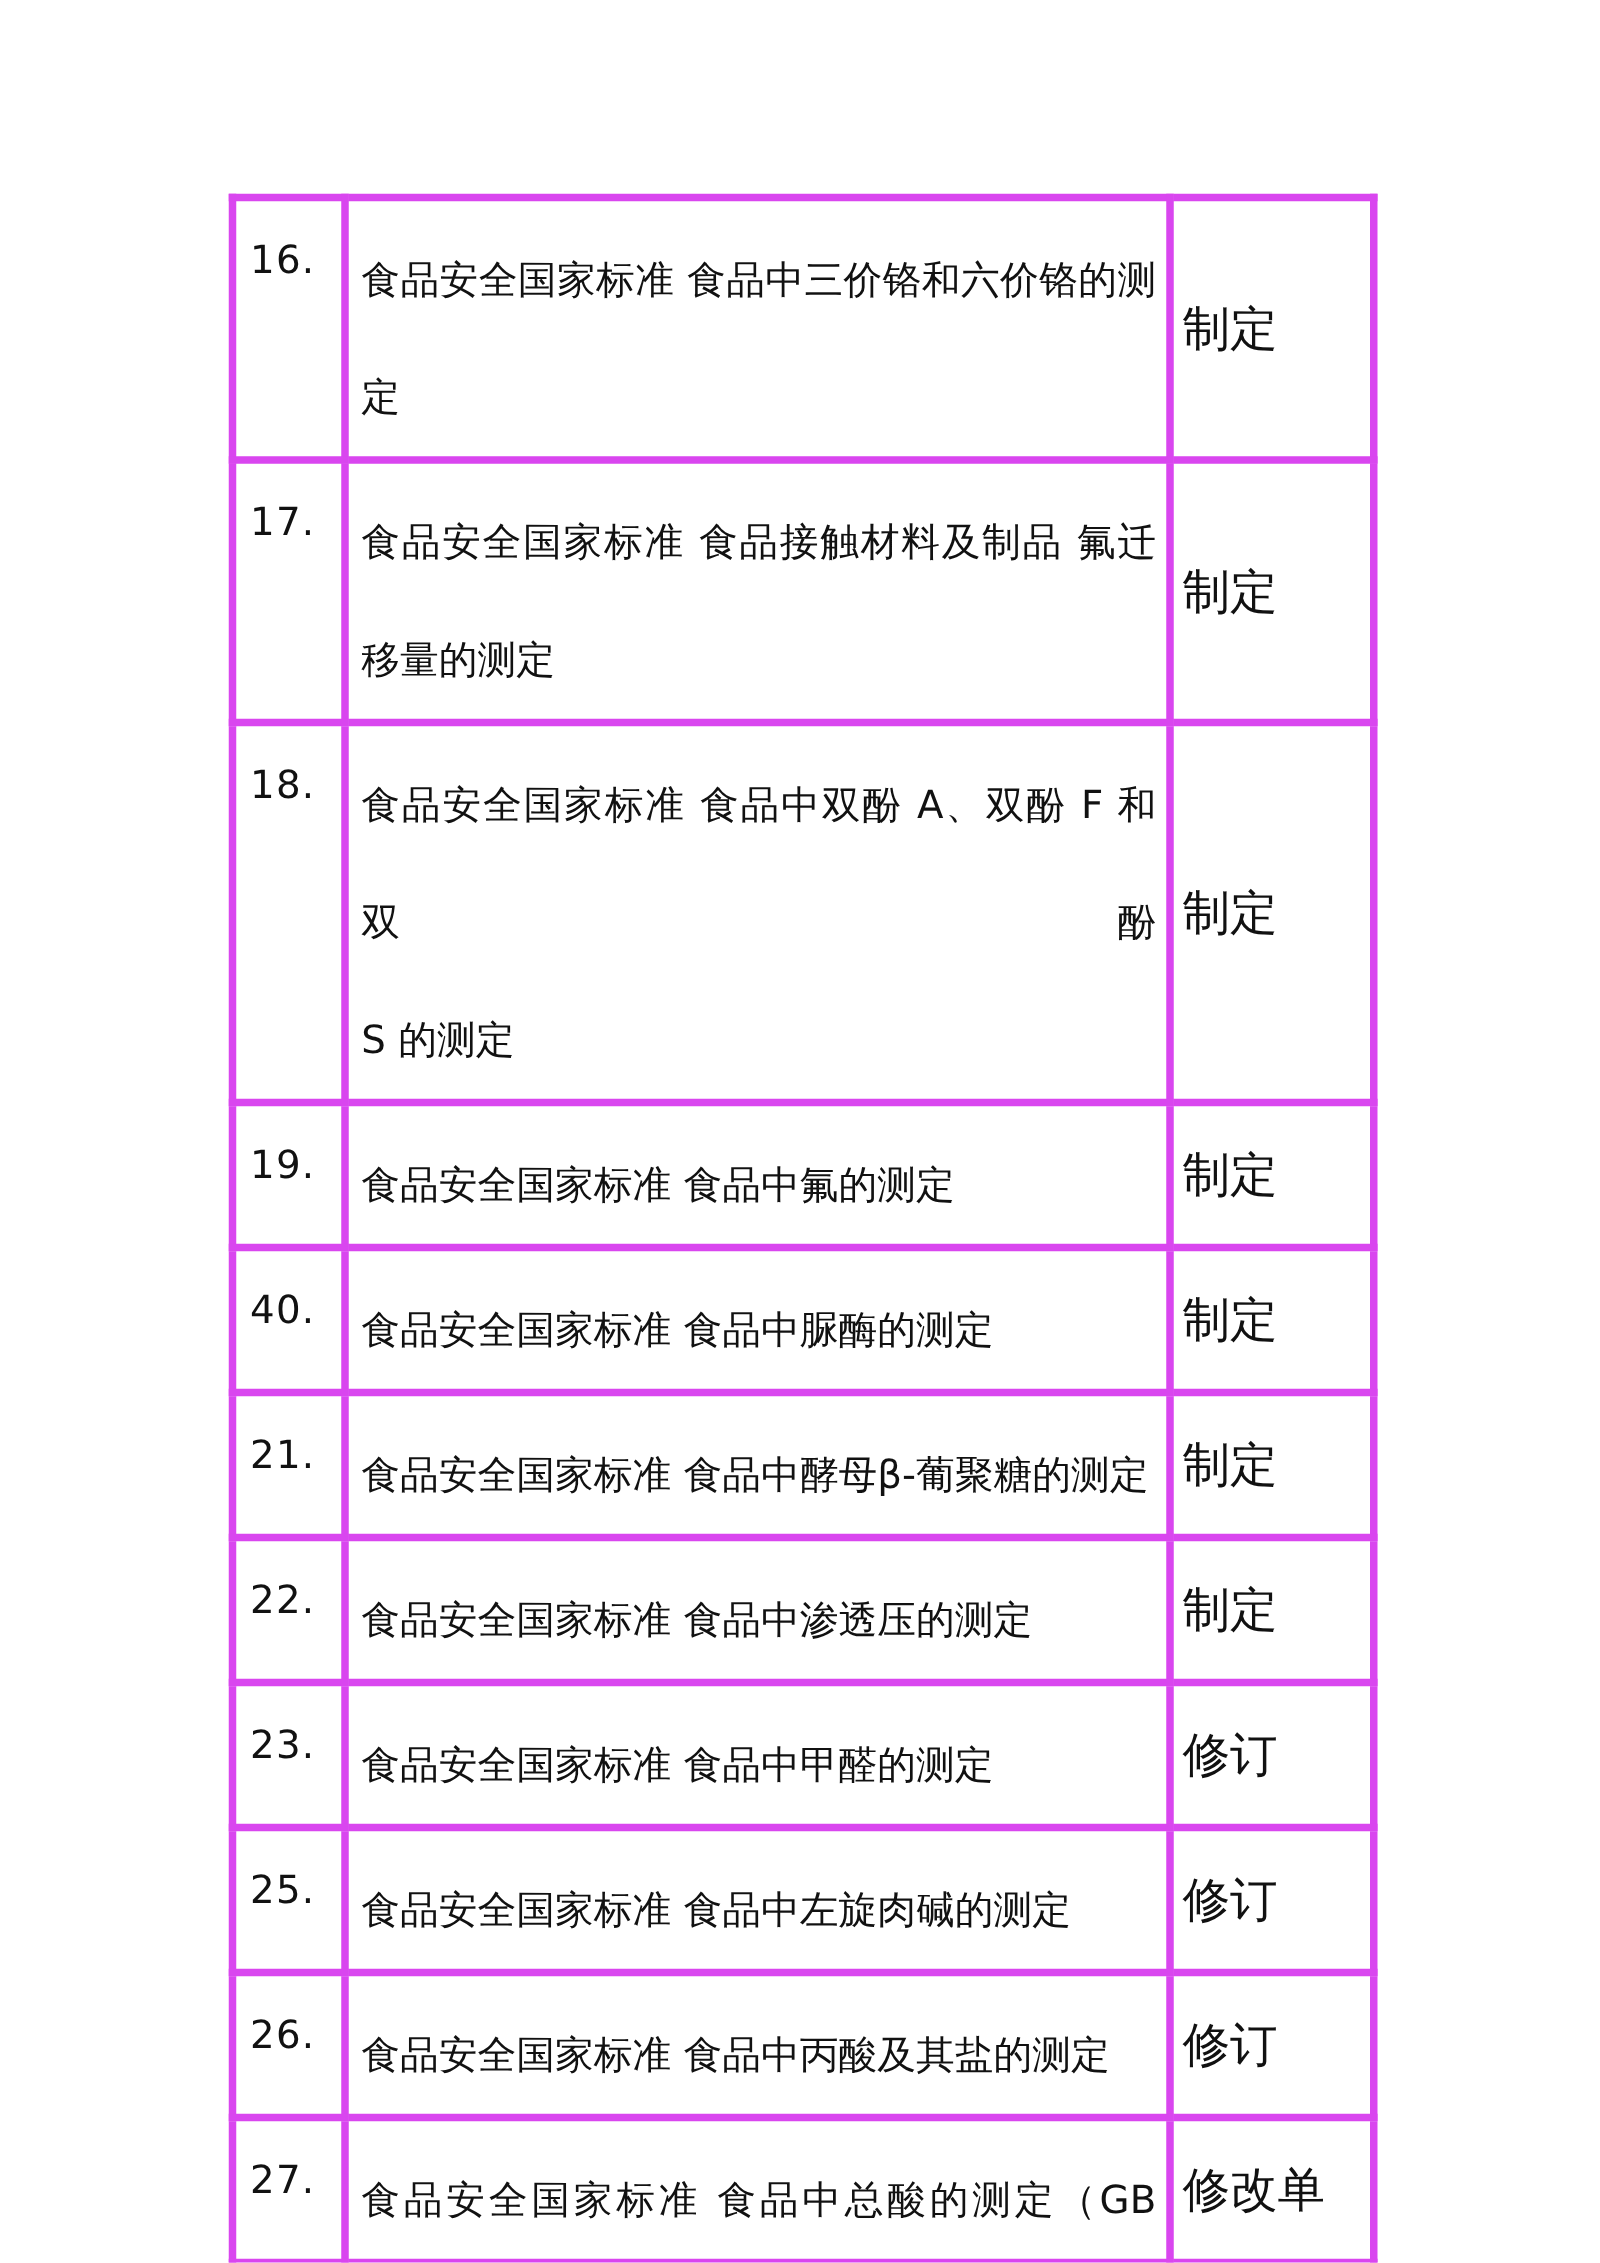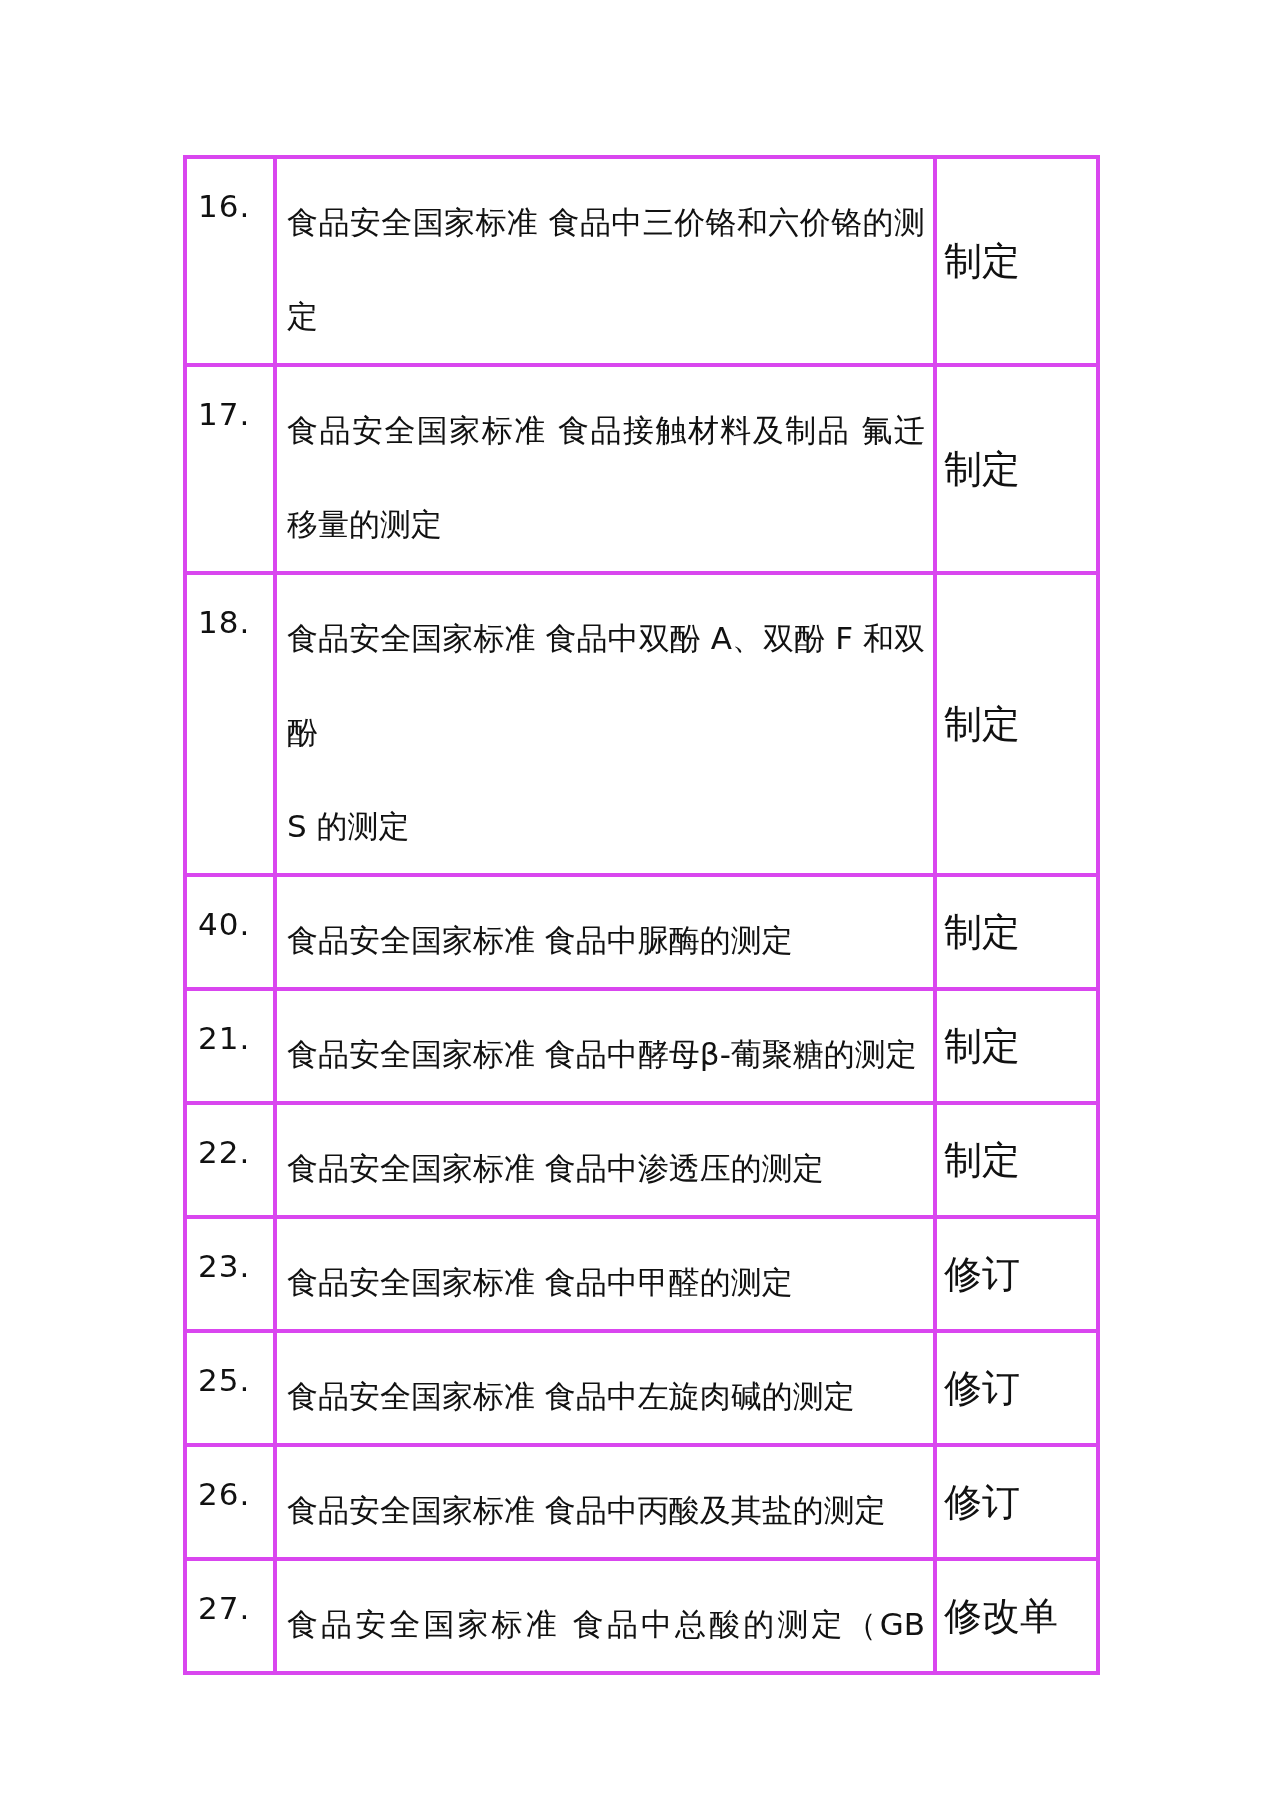--- a/index.html
+++ b/index.html
@@ -23,21 +23,21 @@
   table.standards-table {
     position: absolute;
     left: 183px;
     top: 155px;
     width: 913px;
     border-collapse: collapse;
     table-layout: fixed;
     border: 3px solid #1a1a1a;
   }
   table.standards-table td {
-    border: 4px solid #d946ef;
+    border: 6px solid #d946ef;
     overflow: hidden;
   }
   tr.row-short { height: 95px; }
   tr.row-tall  { height: 189px; }
   td.cell-no {
     vertical-align: top;
     padding: 0 0 0 11px;
     font-size: 31px;
     line-height: 94px;
     letter-spacing: 1px;
@@ -94,20 +94,27 @@
   </tr>
         <tr class="row-tall">
     <td class="cell-no">18.</td>
     <td class="cell-name">
             <div class="name-line justified">食品安全国家标准 食品中双酚 A、双酚 F 和双酚</div>
             <div class="name-line">S 的测定</div>
           </td>
     <td class="cell-status">制定</td>
   </tr>
         <tr class="row-short">
+    <td class="cell-no">19.</td>
+    <td class="cell-name">
+            <div class="name-line">食品安全国家标准 食品中氟的测定</div>
+          </td>
+    <td class="cell-status">制定</td>
+  </tr>
+        <tr class="row-short">
     <td class="cell-no">40.</td>
     <td class="cell-name">
             <div class="name-line">食品安全国家标准 食品中脲酶的测定</div>
           </td>
     <td class="cell-status">制定</td>
   </tr>
         <tr class="row-short">
     <td class="cell-no">21.</td>
     <td class="cell-name">
             <div class="name-line">食品安全国家标准 食品中酵母β-葡聚糖的测定</div>

